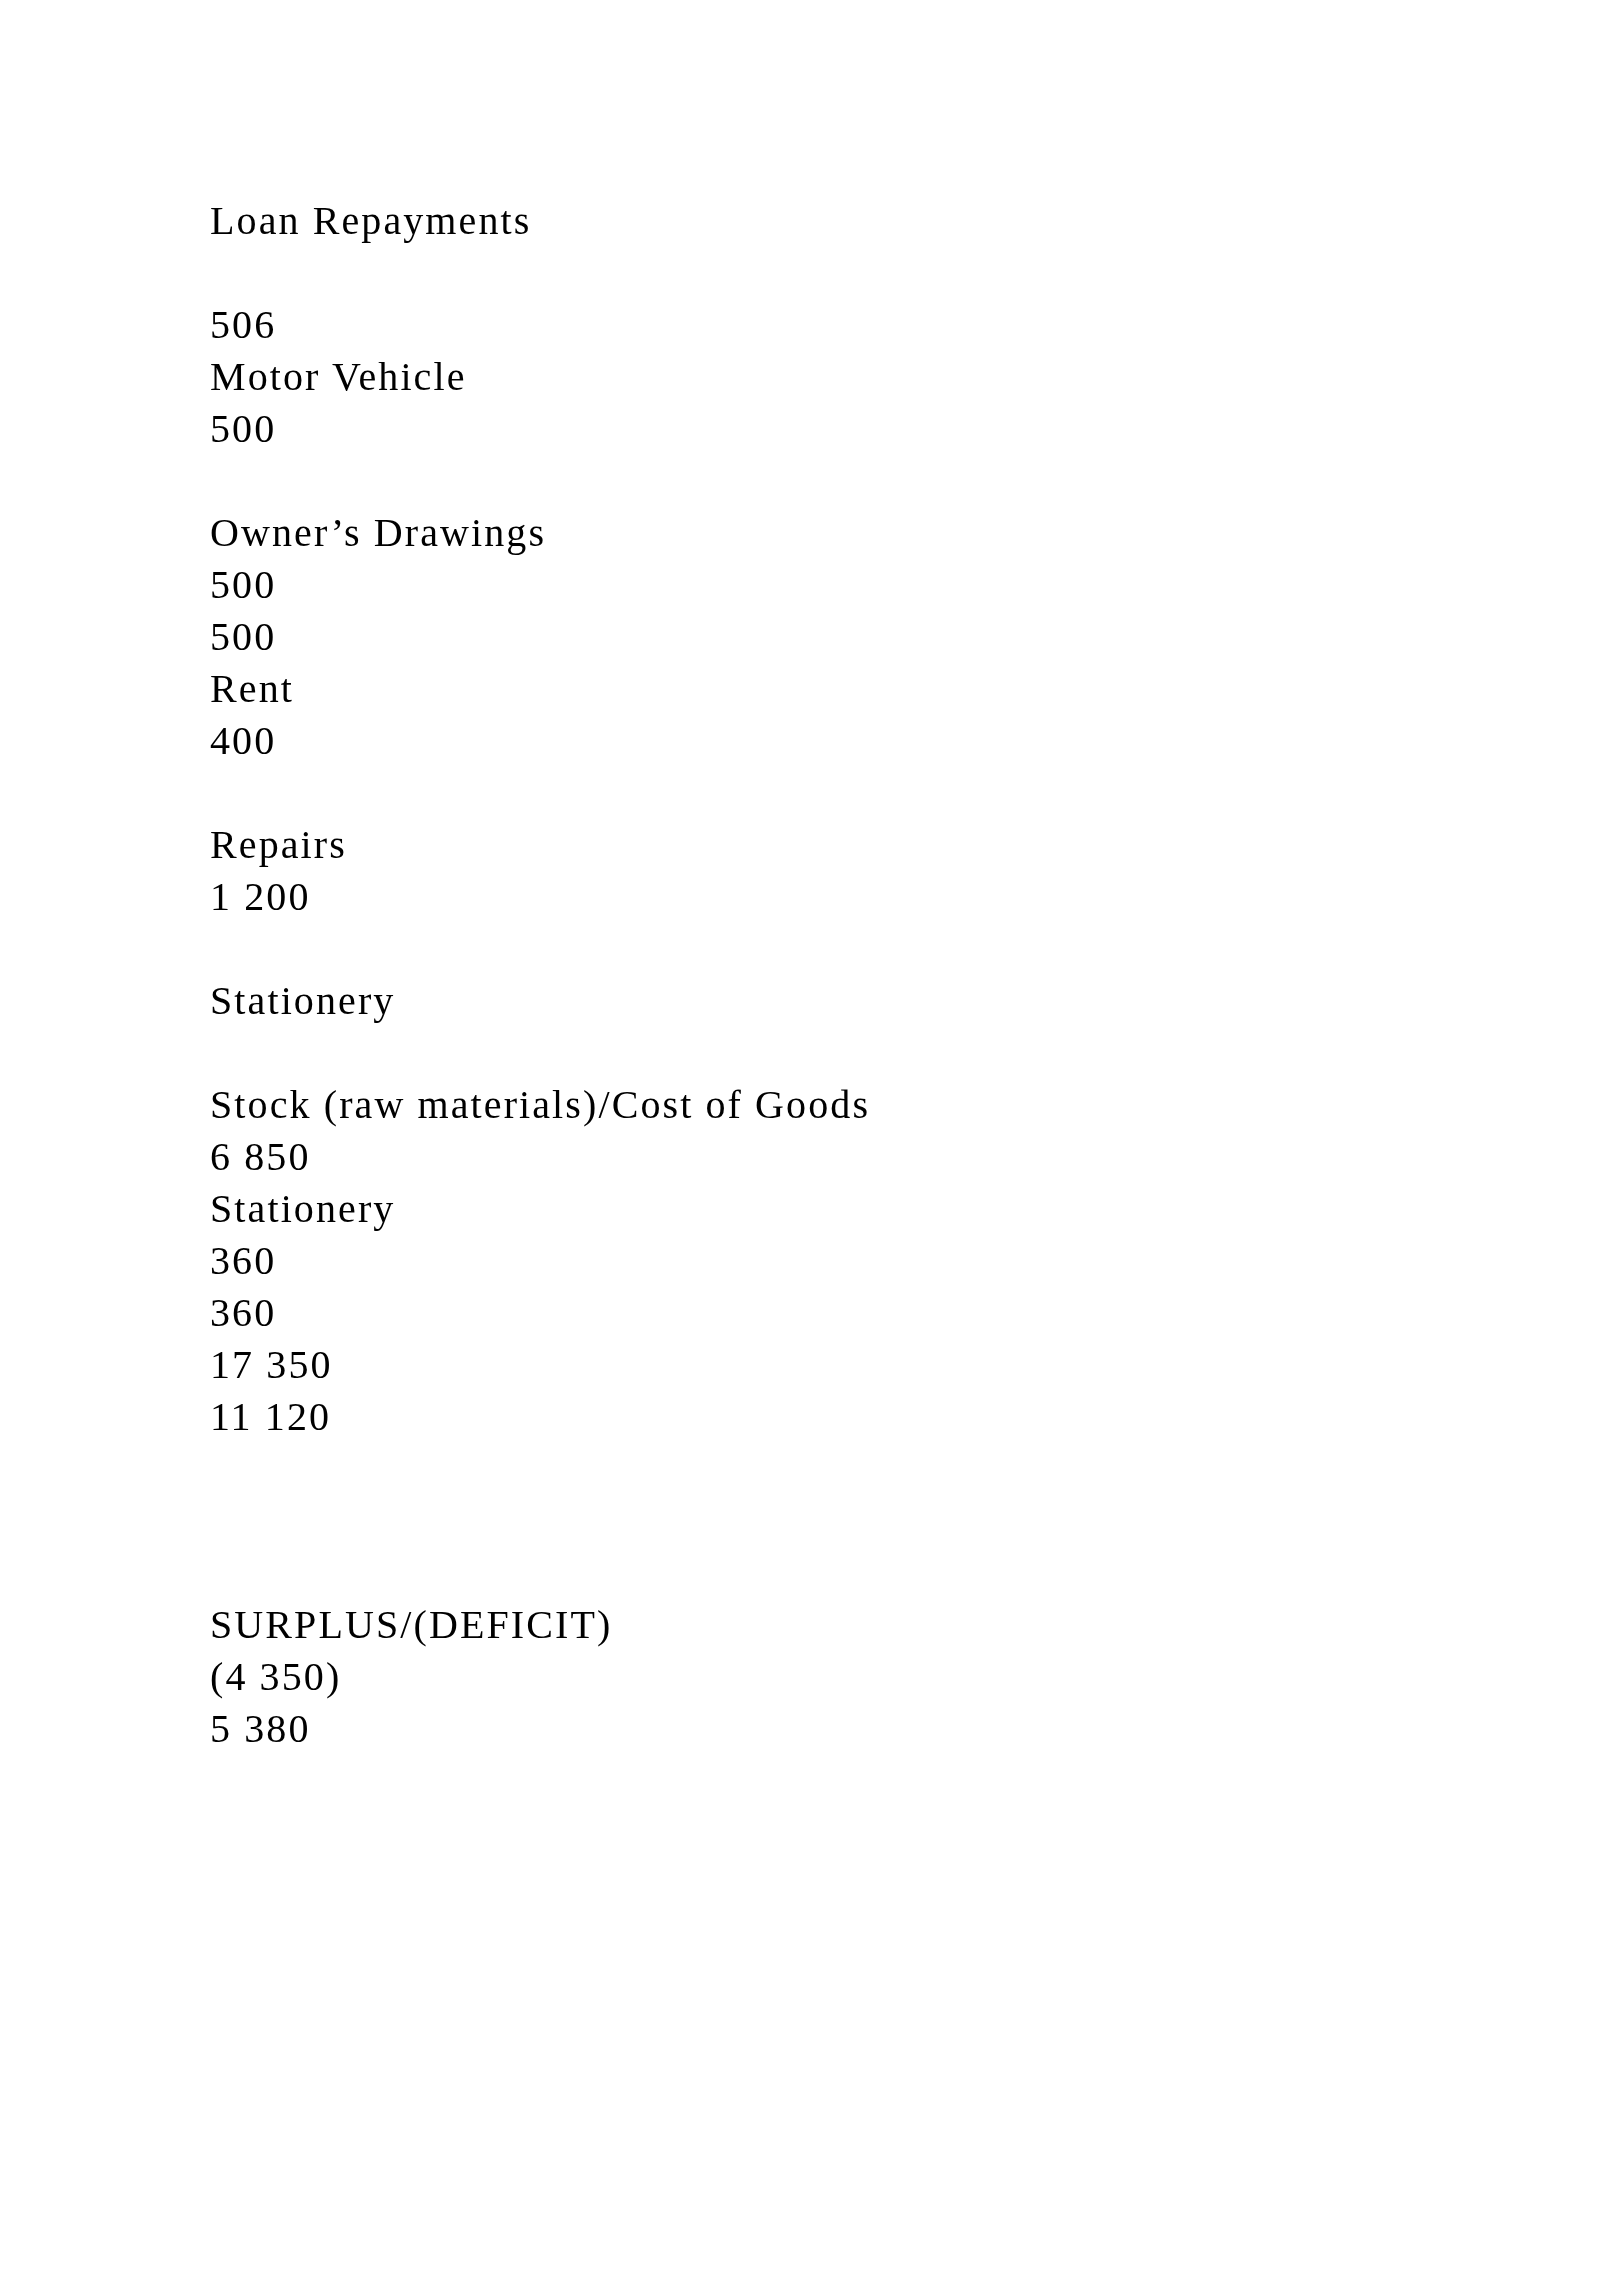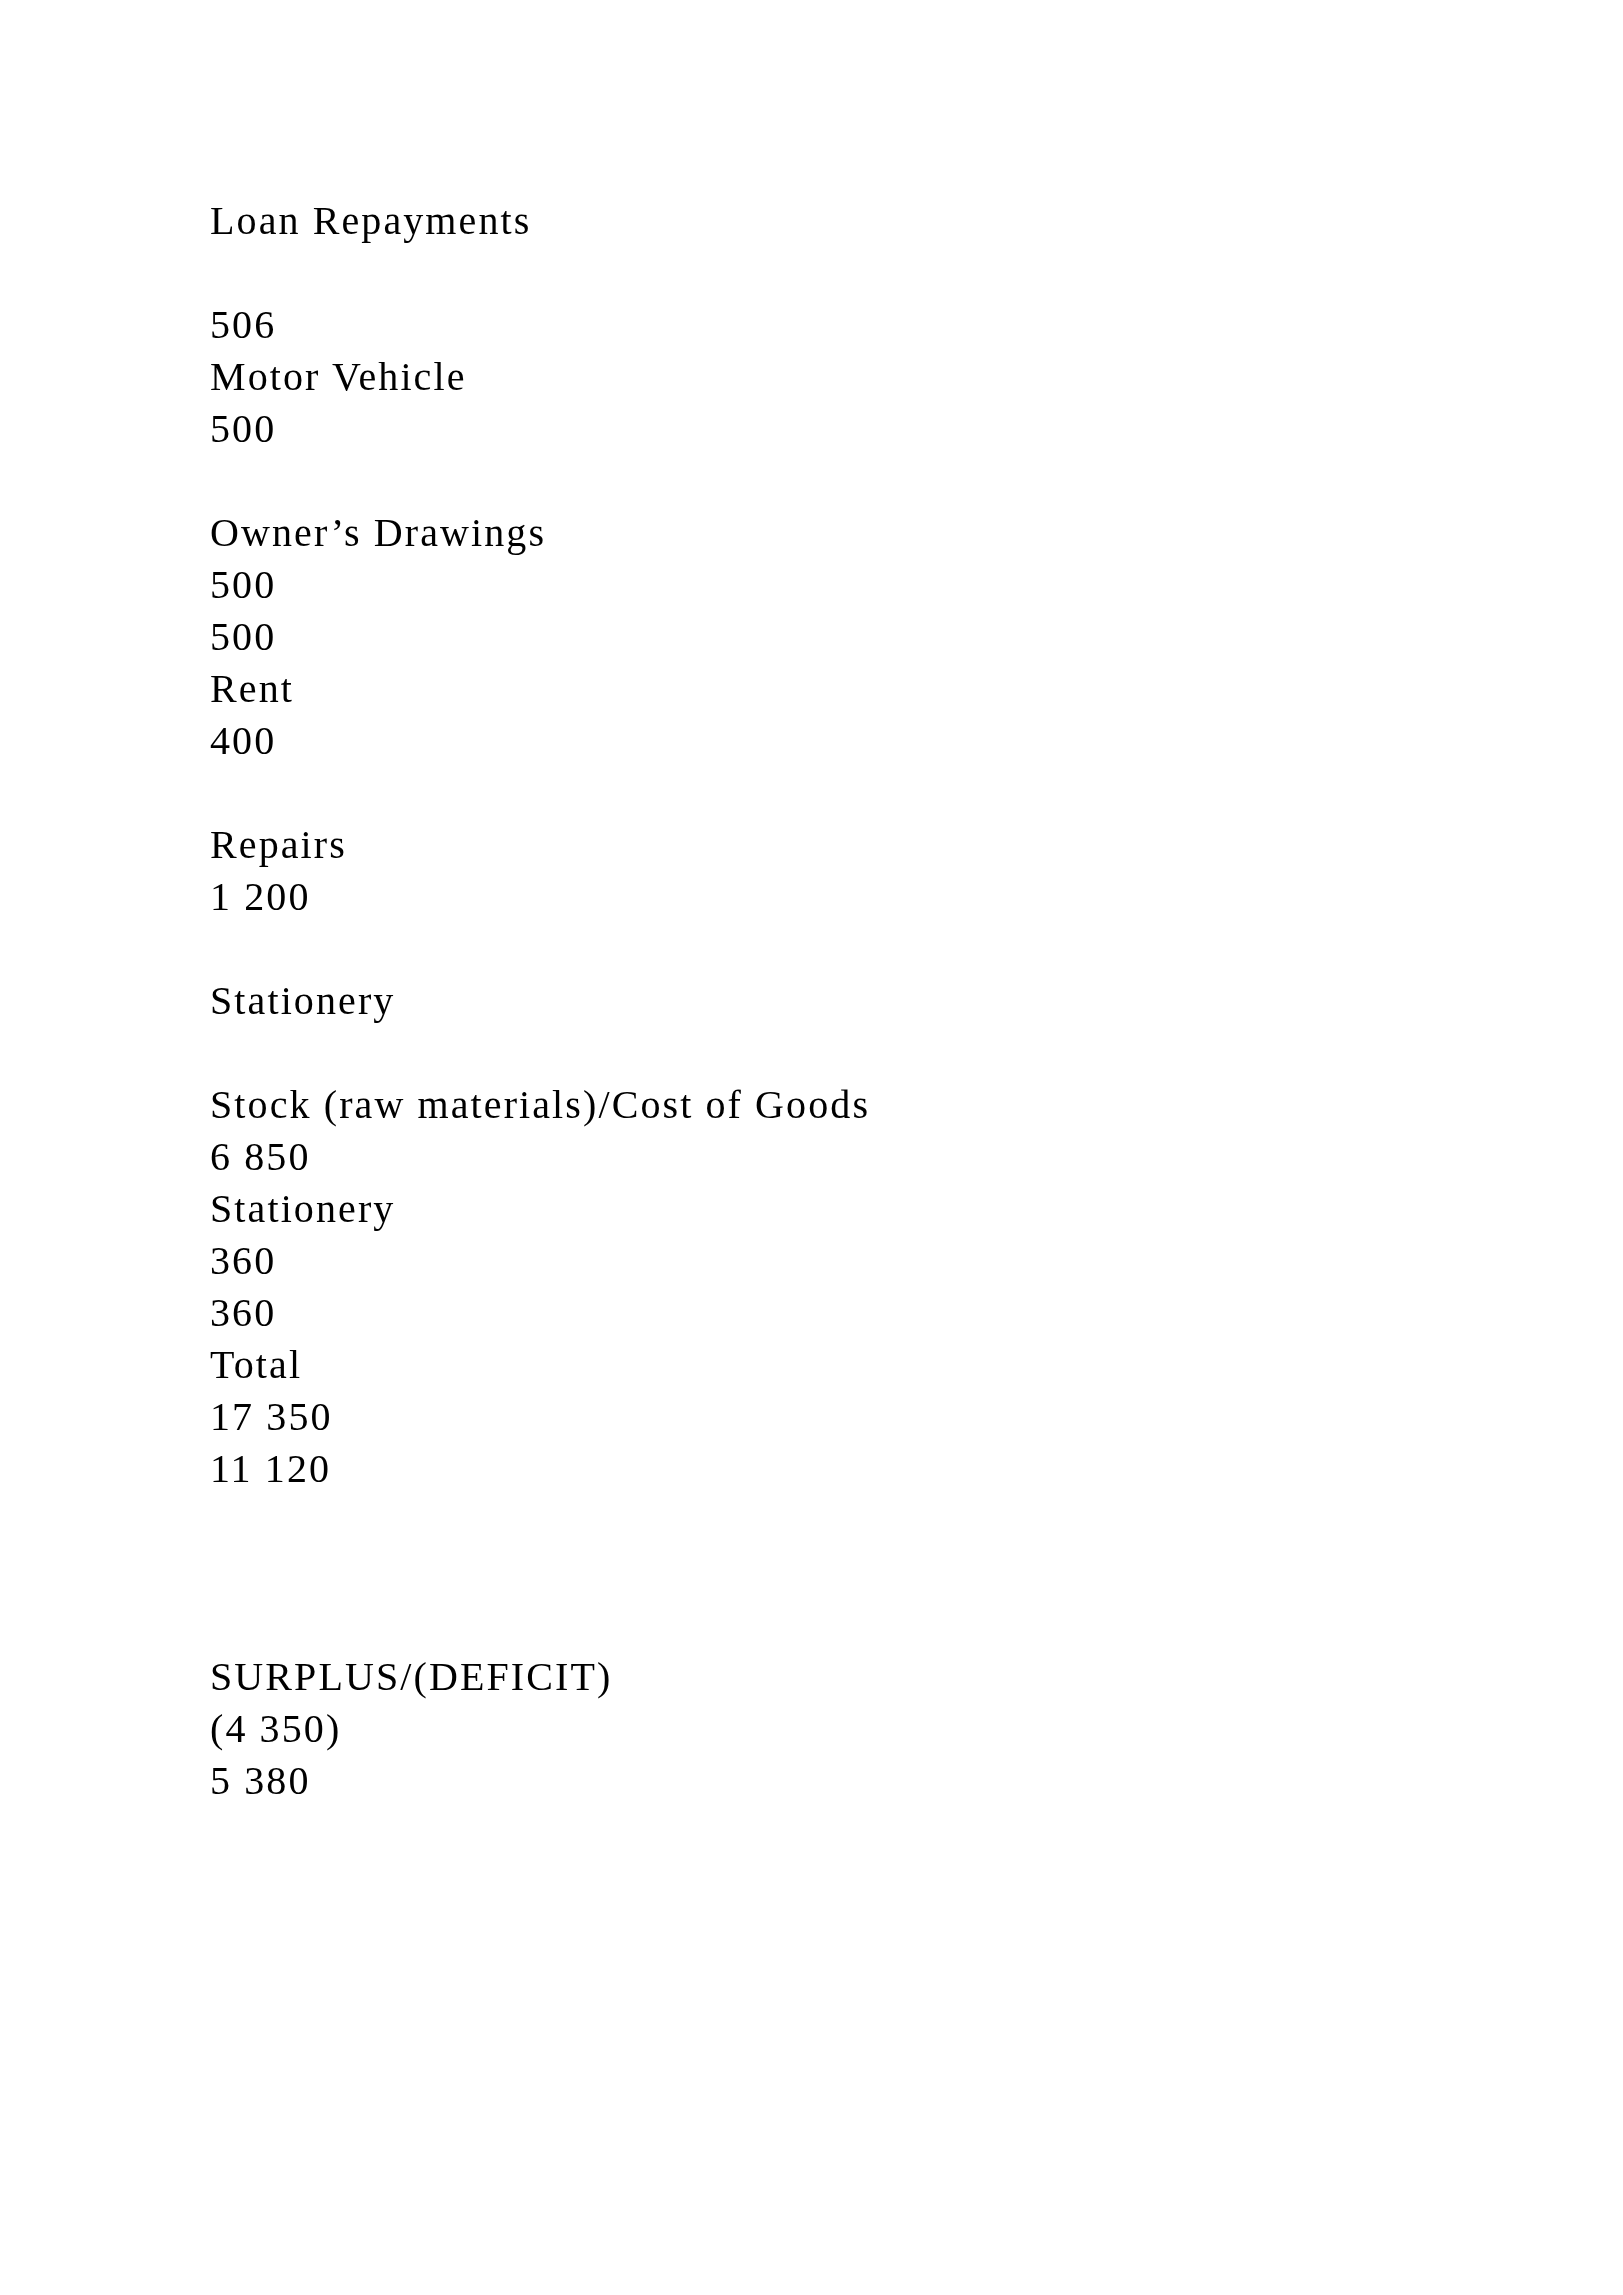--- a/index.html
+++ b/index.html
@@ -50,21 +50,20 @@
   <span class="line">Repairs</span>
   <span class="line">1 200</span>
   <span class="line"></span>
   <span class="line">Stationery</span>
   <span class="line"></span>
   <span class="line">Stock (raw materials)/Cost of Goods</span>
   <span class="line">6 850</span>
   <span class="line">Stationery</span>
   <span class="line">360</span>
   <span class="line">360</span>
-  <span class="line">Total</span>
   <span class="line">17 350</span>
   <span class="line">11 120</span>
   <span class="line"></span>
   <span class="line"></span>
   <span class="line"></span>
   <span class="line">SURPLUS/(DEFICIT)</span>
   <span class="line">(4 350)</span>
   <span class="line">5 380</span>
 </div>
 

